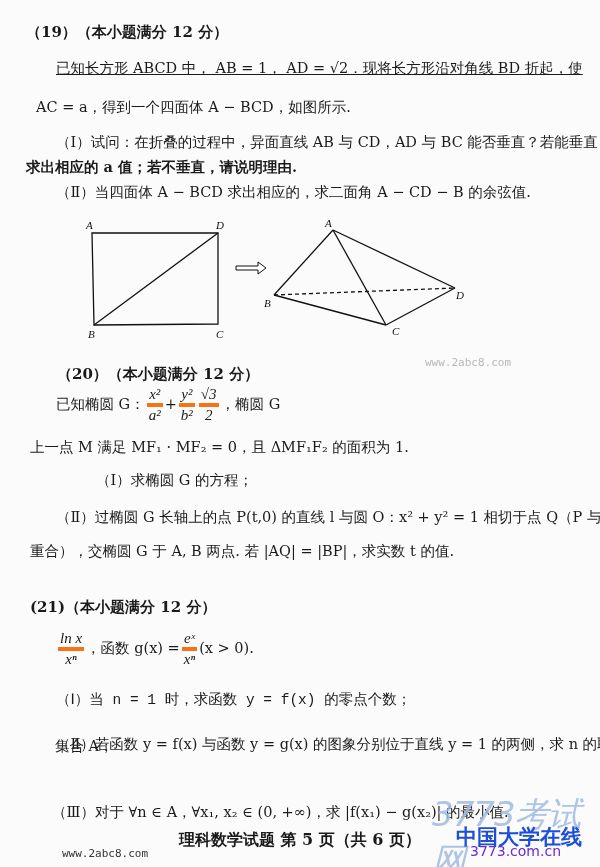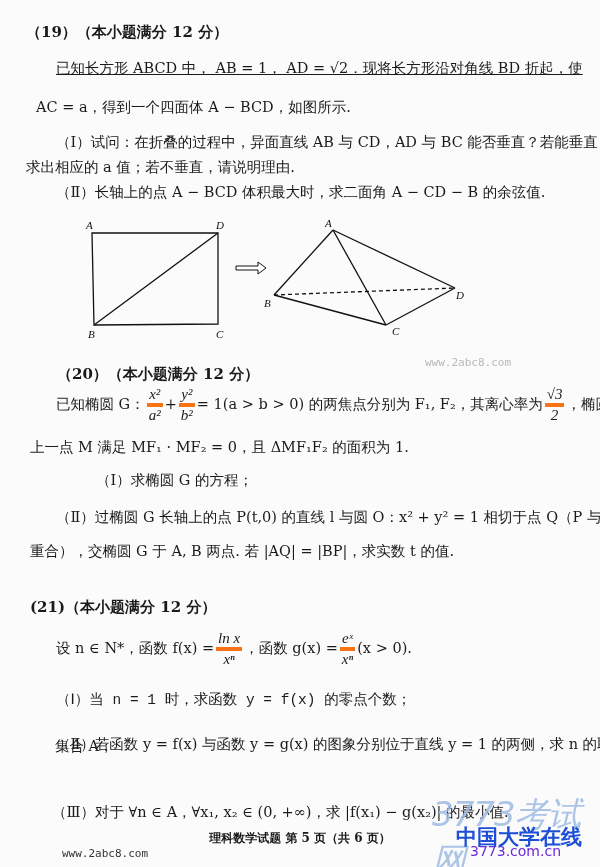--- a/index.html
+++ b/index.html
@@ -7,37 +7,37 @@
     width: 600px; height: 867px; background: #fbfbfb; position: relative; overflow: hidden;
     font-family: "DejaVu Serif", "Liberation Serif", serif; color: #1a1a1a;
   }
   .line { position: absolute; white-space: nowrap; font-size: 14.5px; line-height: 20px; }
   .hdr { font-size: 15px; }
   .bold { font-weight: bold; }
   .frac { display: inline-block; vertical-align: middle; text-align: center; margin: 0 2px; font-family: "Liberation Serif", serif; font-style: italic; font-size: 15px; line-height: 17px; }
   .frac .num { display: block; border-bottom: 4px solid #f97316; padding: 0 2px; }
   .frac .den { display: block; padding: 0 2px; }
   .wm-grey { position: absolute; font-family: "DejaVu Sans Mono", "Liberation Mono", monospace; color: #b8b8b8; font-size: 11px; }
-  .footer { position: absolute; left: 0; width: 600px; text-align: center; top: 830px; font-size: 12px; font-weight: bold; }
+  .footer { position: absolute; left: 0; width: 600px; text-align: center; top: 830px; font-size: 16px; font-weight: bold; }
   .site { position: absolute; left: 62px; top: 847px; font-family: "DejaVu Sans Mono", "Liberation Mono", monospace; font-size: 11px; color: #333; }
   .wm-blue { position: absolute; left: 432px; top: 792px; font-family: "DejaVu Sans", sans-serif; font-style: italic; font-size: 34px; color: #9fbbe3; opacity: 0.85; letter-spacing: -1px; }
   .wm-orange { position: absolute; left: 456px; top: 823px; font-family: "DejaVu Sans", sans-serif; font-size: 21px; color: #1d4ed8; font-weight: bold; }
   .wm-pink { position: absolute; left: 456px; top: 843px; font-family: "DejaVu Sans", sans-serif; font-size: 14px; color: #6d28d9; margin-left: 14px; }
   svg { position: absolute; left: 0; top: 0; }
   .vlabel { font-family: "Liberation Serif", serif; font-style: italic; font-size: 11px; fill: #111; }
 </style>
 </head>
 <body>
 
 <div class="line hdr bold" style="left:26px; top:22px;">（19）（本小题满分 12 分）</div>
 <div class="line" style="left:56px; top:58px;text-decoration:underline;">已知长方形 ABCD 中， AB = 1， AD = √2．现将长方形沿对角线 BD 折起，使</div>
 <div class="line" style="left:26px; top:97px;margin-left:10px;">AC = a，得到一个四面体 A − BCD，如图所示.</div>
 <div class="line" style="left:56px; top:132px;">（Ⅰ）试问：在折叠的过程中，异面直线 AB 与 CD，AD 与 BC 能否垂直？若能垂直，</div>
-<div class="line" style="left:26px; top:157px;">求出相应的 a 值；若不垂直，请说明理由.</div>
-<div class="line" style="left:56px; top:182px;">（Ⅱ）长轴上的点 A − BCD 体积最大时，求二面角 A − CD − B 的余弦值.</div>
+<div class="line" style="left:26px; top:157px;font-weight:bold;">求出相应的 a 值；若不垂直，请说明理由.</div>
+<div class="line" style="left:56px; top:182px;">（Ⅱ）当四面体 A − BCD 求出相应的，求二面角 A − CD − B 的余弦值.</div>
 
 <svg width="600" height="867">
   <g stroke="#111" stroke-width="1.3" fill="none">
     <polygon points="92,233 218,233 218,324 94,325"></polygon>
     <line x1="94" y1="325" x2="218" y2="233"></line>
   </g>
   <text class="vlabel" x="86" y="229">A</text>
   <text class="vlabel" x="216" y="229">D</text>
   <text class="vlabel" x="88" y="338">B</text>
   <text class="vlabel" x="216" y="338">C</text>
@@ -57,30 +57,30 @@
   <text class="vlabel" x="325" y="227">A</text>
   <text class="vlabel" x="264" y="307">B</text>
   <text class="vlabel" x="456" y="299">D</text>
   <text class="vlabel" x="392" y="335">C</text>
 </svg>
 
 <div class="wm-grey" style="left:425px; top:356px;">www.2abc8.com</div>
 
 <div class="line hdr bold" style="left:36px; top:364px;margin-left:21px;">（20）（本小题满分 12 分）</div>
 <div class="line" style="left:56px; top:386px; line-height:36px;">
-  <span>已知椭圆 G：</span><span class="frac"><span class="num">x²</span><span class="den">a²</span></span><span>+</span><span class="frac"><span class="num">y²</span><span class="den">b²</span></span><span>= 1(a &gt; b &gt; 0) 的两焦点分别为 F₁, F₂，其离心率为</span><span class="frac"><span class="num">√3</span><span class="den">2</span></span><span>，椭圆 G</span>
+  <span>已知椭圆 G：</span><span class="frac"><span class="num">x²</span><span class="den">a²</span></span><span>+</span><span class="frac"><span class="num">y²</span><span class="den">b²</span></span><span class="frac"><span class="num">√3</span><span class="den">2</span></span><span>，椭圆 G</span>
 </div>
 <div class="line" style="left:30px; top:437px;">上一点 M 满足 MF₁ · MF₂ = 0，且 ΔMF₁F₂ 的面积为 1.</div>
 <div class="line" style="left:56px; top:470px;margin-left:40px;">（Ⅰ）求椭圆 G 的方程；</div>
 <div class="line" style="left:56px; top:507px;">（Ⅱ）过椭圆 G 长轴上的点 P(t,0) 的直线 l 与圆 O：x² + y² = 1 相切于点 Q（P 与 Q 不</div>
 <div class="line" style="left:30px; top:541px;">重合），交椭圆 G 于 A, B 两点. 若 |AQ| = |BP|，求实数 t 的值.</div>
 
 <div class="line hdr bold" style="left:30px; top:597px;">(21)（本小题满分 12 分）</div>
 <div class="line" style="left:56px; top:630px; line-height:36px;">
-  <span>设 n ∈ N*，函数 f(x) =</span><span class="frac"><span class="num">ln x</span><span class="den">xⁿ</span></span><span>，函数 g(x) =</span><span class="frac"><span class="num">eˣ</span><span class="den">xⁿ</span></span><span>(x &gt; 0).</span>
+  <span class="frac"><span class="num">ln x</span><span class="den">xⁿ</span></span><span>，函数 g(x) =</span><span class="frac"><span class="num">eˣ</span><span class="den">xⁿ</span></span><span>(x &gt; 0).</span>
 </div>
 <div class="line" style="left:56px; top:690px;font-family:Liberation Mono, monospace;">（Ⅰ）当 n = 1 时，求函数 y = f(x) 的零点个数；</div>
 <div class="line" style="left:56px; top:734px;">（Ⅱ）若函数 y = f(x) 与函数 y = g(x) 的图象分别位于直线 y = 1 的两侧，求 n 的取值</div>
 <div class="line" style="left:30px; top:736px;margin-left:25px;">集合 A；</div>
 <div class="line" style="left:52px; top:802px;">（Ⅲ）对于 ∀n ∈ A，∀x₁, x₂ ∈ (0, +∞)，求 |f(x₁) − g(x₂)| 的最小值.</div>
 
 <div class="wm-blue">3773考试网</div>
 <div class="wm-pink">3773.com.cn</div>
 <div class="wm-orange">中国大学在线</div>
 

